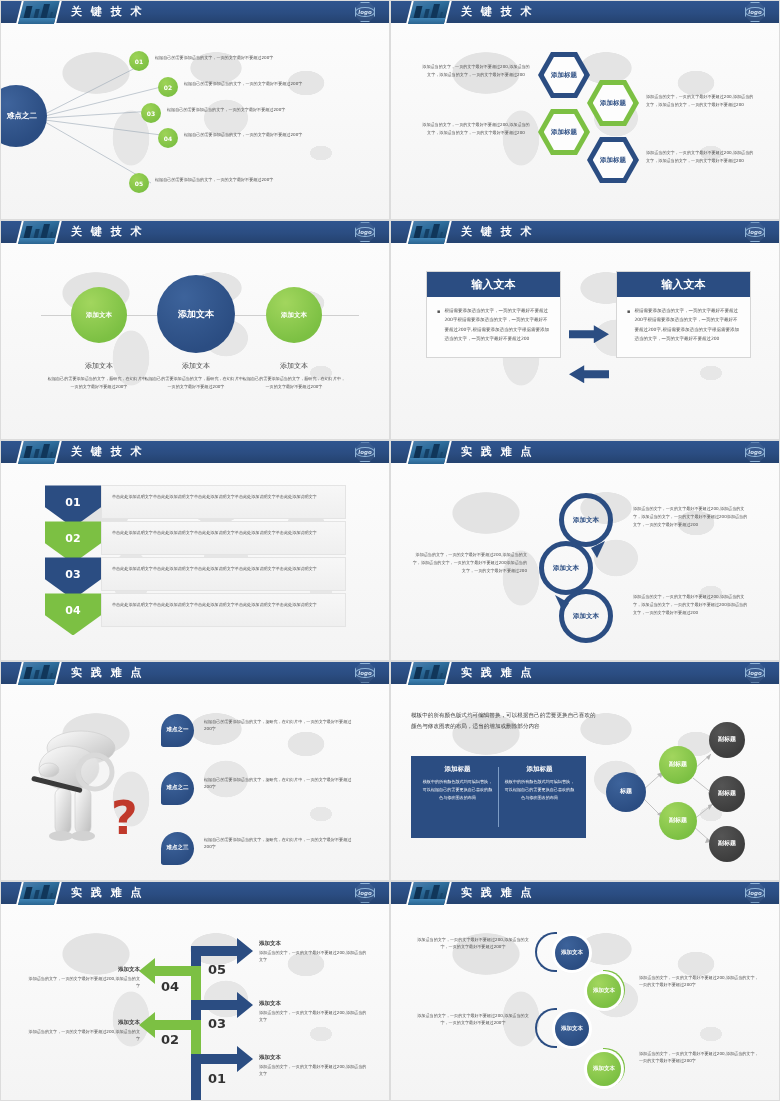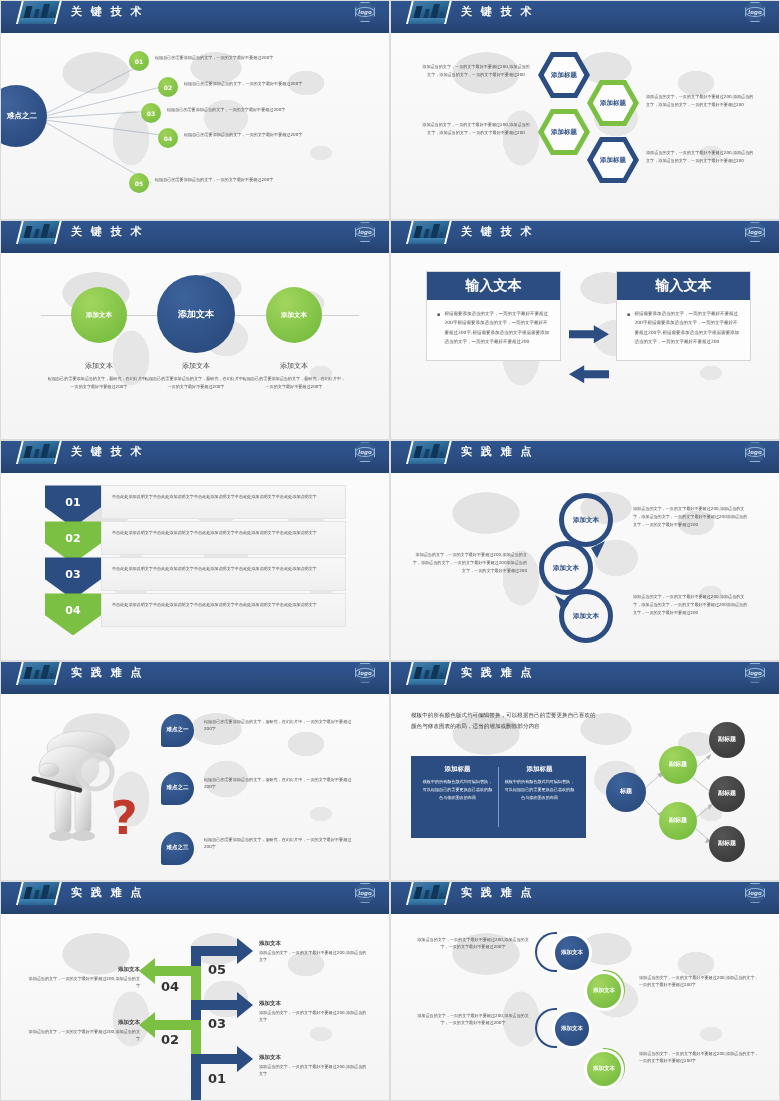--- a/index.html
+++ b/index.html
@@ -29,21 +29,21 @@
       radial-gradient(ellipse 30px 45px at 130px 115px, #e6e6e6 0%, #e6e6e6 60%, transparent 62%),
       radial-gradient(ellipse 42px 26px at 215px 45px, #e4e4e4 0%, #e4e4e4 60%, transparent 62%),
       radial-gradient(ellipse 36px 30px at 225px 95px, #e6e6e6 0%, #e6e6e6 60%, transparent 62%),
       radial-gradient(ellipse 30px 20px at 305px 60px, #e5e5e5 0%, #e5e5e5 60%, transparent 62%),
       radial-gradient(ellipse 18px 12px at 320px 130px, #e7e7e7 0%, #e7e7e7 60%, transparent 62%),
       linear-gradient(180deg,#fcfcfc 0%, #f4f4f4 100%);
     pointer-events:none;
   }
   
   .hdr {
-    position: relative; height: 32px;
+    position: relative; height: 22px;
     background: linear-gradient(180deg,#2f558f 0%, #2b4d82 55%, #24426f 100%);
     z-index: 5;
   }
   .hdr .thumb {
     position:absolute; left: 18px; top: -1px; width: 40px; height: 24px;
     background: linear-gradient(160deg,#4e7fae 0%, #2f6f9e 35%, #1d4f78 70%, #123a5c 100%);
     transform: skewX(-14deg);
     border-left: 2px solid #fff; border-right: 2px solid #fff;
     overflow: hidden;
   }
@@ -112,21 +112,21 @@
   .s3-line{position:absolute; left:40px; right:30px; top:72px; height:1px; background:#cfcfcf;}
   .circ { position:absolute; border-radius:50%; display:flex; align-items:center; justify-content:center;
           color:#fff; font-weight:bold; text-align:center;}
   .circ.g { background: radial-gradient(circle at 35% 28%, #a2d65e, #7cc043 72%); }
   .circ.b { background: radial-gradient(circle at 35% 28%, #3d639b, #2b4d82 72%); }
   .s3-cap { position:absolute; text-align:center; }
   .s3-cap h4{ font-size:7px; color:#4a4a4a; font-weight:normal; margin-bottom:4px;}
 
   
   .s4-box { position:absolute; width:135px; border:1px solid #d6d6d6; background:#fdfdfd; }
-  .s4-box .cap { background:#2b4d82; color:#fff; text-align:center; font-size:14px; font-weight:bold; padding:5px 0;}
+  .s4-box .cap { background:#2b4d82; color:#fff; text-align:center; font-size:11px; font-weight:bold; padding:5px 0;}
   .s4-box .bd { padding:9px 10px 14px 10px; font-size:4.5px; line-height:2.05; color:#4a4a4a;}
   .s4-box .bd .bullet{ display:flex; gap:4px;}
   .s4-box .bd .bullet::before{content:"▪"; color:#555; font-size:5px; line-height:2.1;}
   .arrow-r, .arrow-l {
     position:absolute; width:40px; height:18px; background:#2b4d82;
   }
   .arrow-r{ clip-path: polygon(0 28%,62% 28%,62% 0,100% 50%,62% 100%,62% 72%,0 72%); }
   .arrow-l{ clip-path: polygon(100% 28%,38% 28%,38% 0,0 50%,38% 100%,38% 72%,100% 72%); }
 
   

